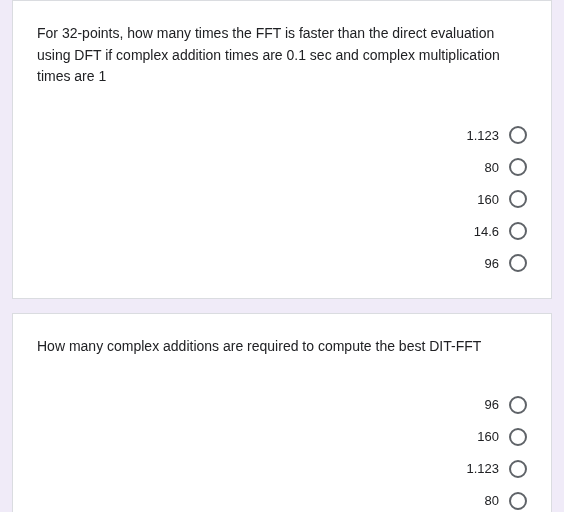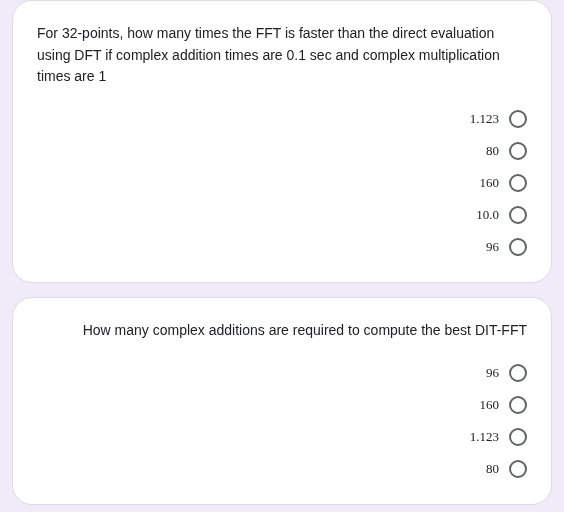--- a/index.html
+++ b/index.html
@@ -7,43 +7,42 @@
     background: #f0ebf8;
     font-family: Arial, sans-serif;
     width: 564px;
     height: 512px;
     overflow: hidden;
     padding: 0 12px;
   }
   .card {
     background: #fff;
     border: 1px solid #dadce0;
-    border-radius: 20px;
+    border-radius: 0;
     padding: 22px 24px 22px 24px;
     margin-bottom: 14px;
   }
   .question {
     font-size: 14px;
     color: #202124;
     line-height: 1.55;
     text-align: left;
   }
   .question-tail {
     text-align: right;
     font-size: 14px;
     color: #202124;
     line-height: 1.55;
     margin-top: 2px;
   }
   .asterisk {
     color: #d93025;
   }
   .options {
-    margin-top: 18px;
-    font-family: Liberation Serif, serif;
+    margin-top: 34px;
   }
   .option-row {
     display: flex;
     justify-content: flex-end;
     align-items: center;
     height: 26px;
     margin-bottom: 6px;
   }
   .option-row:last-child { margin-bottom: 0; }
   .option-label {
@@ -73,32 +72,32 @@
     </div>
     <div class="option-row">
       <span class="option-label">80</span>
       <span class="radio"></span>
     </div>
     <div class="option-row">
       <span class="option-label">160</span>
       <span class="radio"></span>
     </div>
     <div class="option-row">
-      <span class="option-label">10.0</span>
+      <span class="option-label">14.6</span>
       <span class="radio"></span>
     </div>
     <div class="option-row">
       <span class="option-label">96</span>
       <span class="radio"></span>
     </div>
   </div>
 </div>
 
 <div class="card">
-  <div class="question" style="text-align:right;">How many complex additions are required to compute the best DIT-FFT</div>
+  <div class="question" style="">How many complex additions are required to compute the best DIT-FFT</div>
   <div class="options">
     <div class="option-row">
       <span class="option-label">96</span>
       <span class="radio"></span>
     </div>
     <div class="option-row">
       <span class="option-label">160</span>
       <span class="radio"></span>
     </div>
     <div class="option-row">

